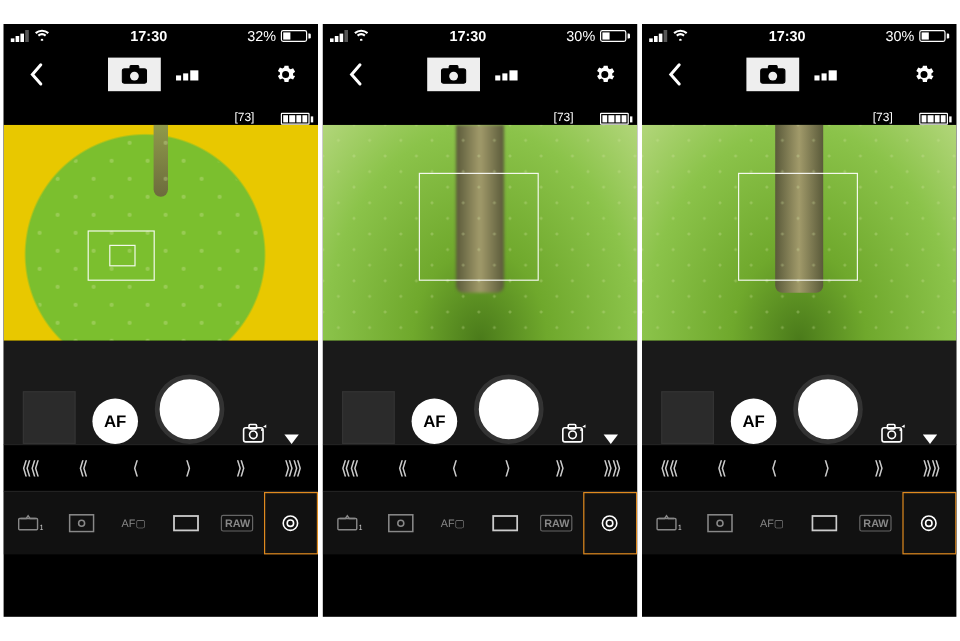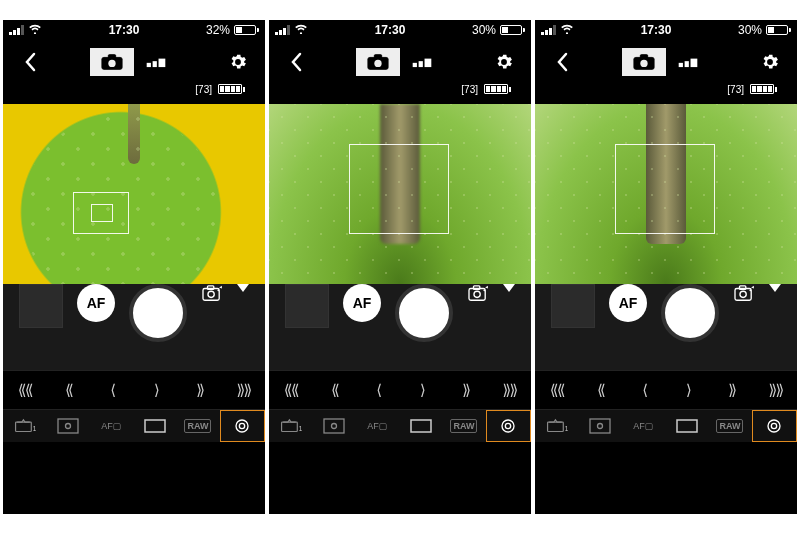--- a/index.html
+++ b/index.html
@@ -86,22 +86,22 @@
     width:44px; height:28px;
     display:flex; justify-content:center; align-items:center;
   }
   .mode-btn.active { background:#eee; }
   .mode-btn.active svg path, .mode-btn.active svg rect { fill:#000; stroke:#000; }
   .mode-btn svg { width:22px; height:18px; }
   .icon-btn { color:#fff; cursor:pointer; }
   
   .info-row {
     height:20px; background:#000; color:#fff;
-    display:flex; align-items:flex-start; justify-content:flex-end;
-    padding: 0 20px; font-size:10px; gap:6px;
+    display:flex; align-items:flex-end; justify-content:flex-end;
+    padding: 0 4px; font-size:10px; gap:22px;
   }
   .batt-small {
     display:flex; gap:1px; align-items:center;
   }
   .batt-stripes {
     width:24px; height:10px; border:1px solid #fff; border-radius:1px;
     display:flex; padding:1px; gap:1px;
   }
   .batt-stripes span { flex:1; background:#fff; }
   
@@ -147,21 +147,21 @@
     background-size: 26px 26px, 26px 26px;
     background-position: 0 0, 13px 13px;
     opacity:0.3;
   }
   .focus-frame-outer, .focus-frame-inner {
     position:absolute; border:1px solid rgba(255,255,255,0.9);
   }
   
   .capture-row {
     height:86px; background:#1a1a1a;
-    display:flex; align-items:flex-start; justify-content:center;
+    display:flex; align-items:flex-end; justify-content:center;
     gap:14px; padding:0 8px;
   }
   .sq-placeholder {
     width:44px; height:44px; background:#2b2b2b; border:1px solid #333;
   }
   .af-btn {
     width:38px; height:38px; border-radius:50%;
     background:#fff; color:#000;
     display:flex; align-items:center; justify-content:center;
     font-size:14px; font-weight:700;
@@ -186,21 +186,21 @@
     height:40px; background:#000;
     border-top:1px solid #222; border-bottom:1px solid #222;
     display:flex; align-items:center; justify-content:space-around;
     color:#ccc; font-family: monospace;
   }
   .nav-row .nav-btn {
     flex:1; text-align:center; font-size:15px; letter-spacing:-2px;
   }
   
   .bottom-row {
-    height:32px; background:#111;
+    height:52px; background:#111;
     display:flex; align-items:flex-end; justify-content:space-around;
     color:#888; font-size:9px;
   }
   .bot-item {
     flex:1; display:flex; align-items:center; justify-content:center;
     height:100%;
   }
   .bot-item.active {
     border:1px solid #e08a1f;
     color:#fff;

